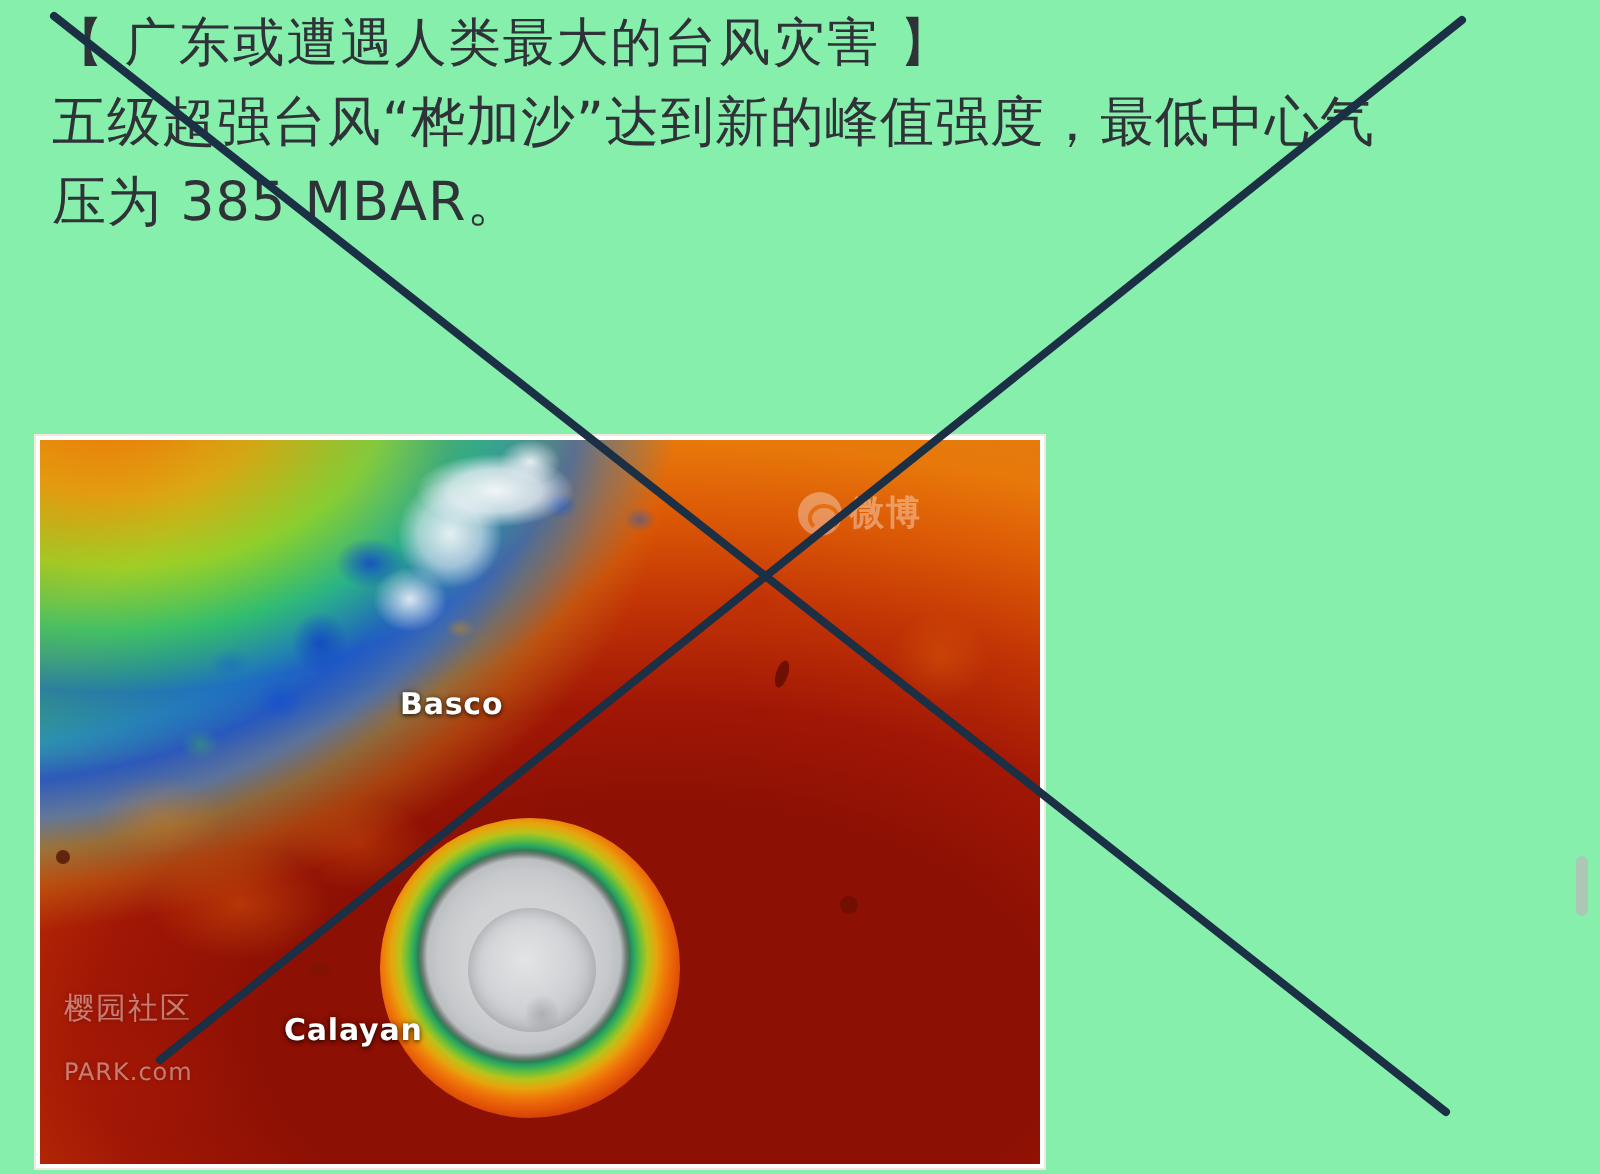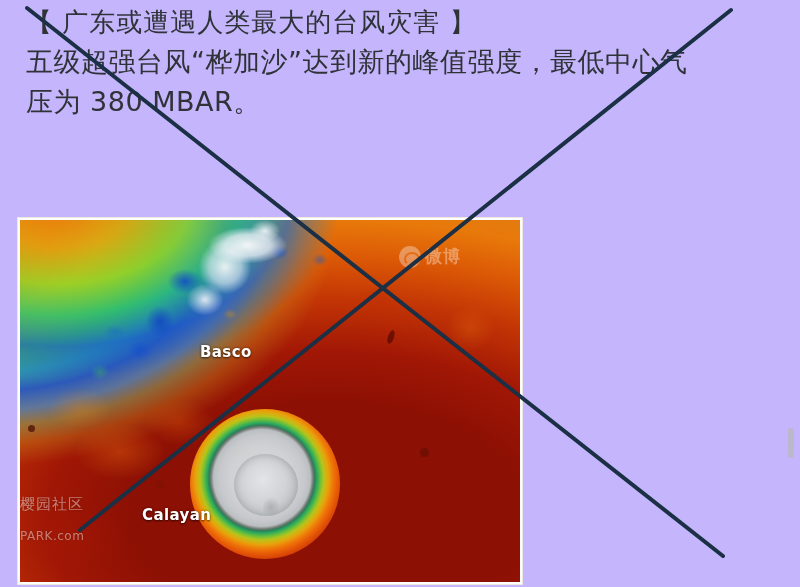--- a/index.html
+++ b/index.html
@@ -7,21 +7,21 @@
     padding: 0;
     background: #ffffff;
   }
   body {
     font-family: "DejaVu Sans", "Liberation Sans", sans-serif;
   }
   #screen {
     position: relative;
     width: 800px;
     height: 587px;
-    background: #c4b5fd;
+    background: #86efac;
     overflow: hidden;
   }
 
   
   .post-text {
     position: absolute;
     left: 26px;
     top: 2px;
     width: 752px;
   }
@@ -235,20 +235,21 @@
   }
 
   
   .forum-wm {
     position: absolute;
     left: 0px;
     bottom: 40px;
     opacity: 0.55;
     pointer-events: none;
     line-height: 1;
+    padding-left: 12px;
   }
   .forum-wm .cn {
     display: block;
     color: rgba(255,255,255,0.8);
     font-size: 15px;
     letter-spacing: 1px;
     white-space: nowrap;
     text-shadow: 0 0 2px rgba(0,0,0,0.4);
   }
   .forum-wm .en {
@@ -281,21 +282,21 @@
   }
 </style>
 </head>
 <body>
 
 <div id="screen">
 
   <div class="post-text">
     <div class="post-line headline">【 广东或遭遇人类最大的台风灾害 】</div>
     <div class="post-line">五级超强台风“桦加沙”达到新的峰值强度，最低中心气</div>
-    <div class="post-line num">压为 380 MBAR。</div>
+    <div class="post-line num">压为 385 MBAR。</div>
   </div>
 
   <div class="sat-wrap">
     <div class="sat">
       <div class="sat-layer l-base"></div>
       <div class="sat-layer l-band"></div>
       <div class="sat-layer l-band2"></div>
       <div class="sat-layer l-blue"></div>
       <div class="sat-layer l-white"></div>
       <div class="sat-layer l-warm"></div>

